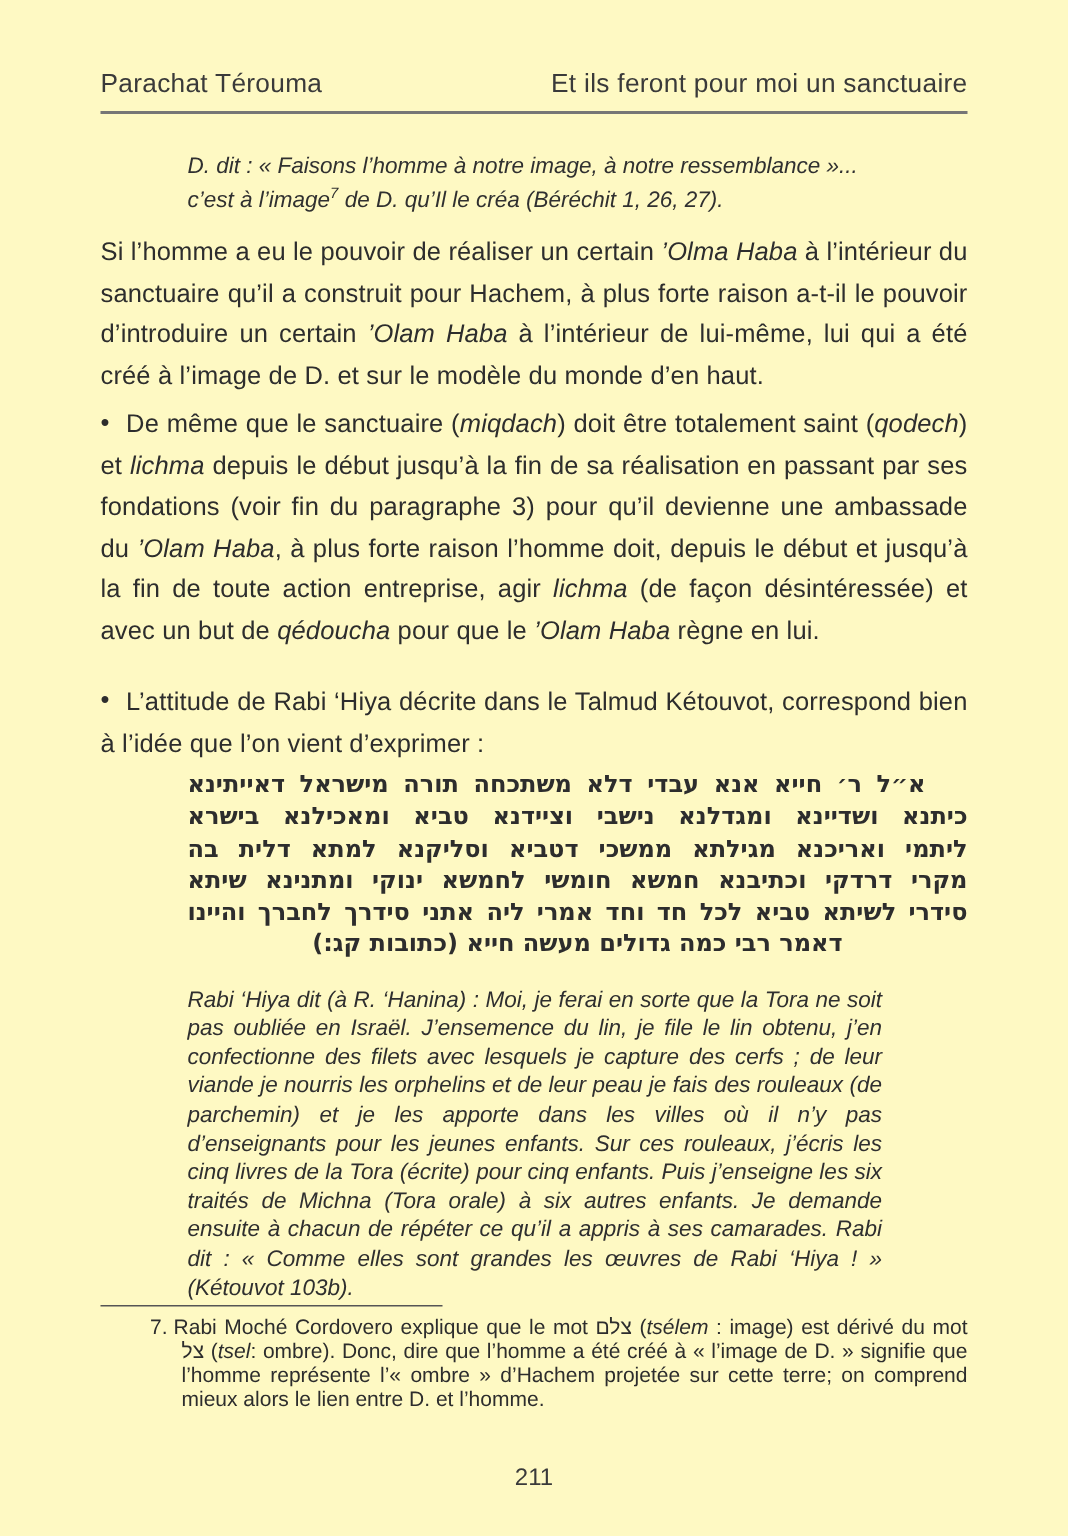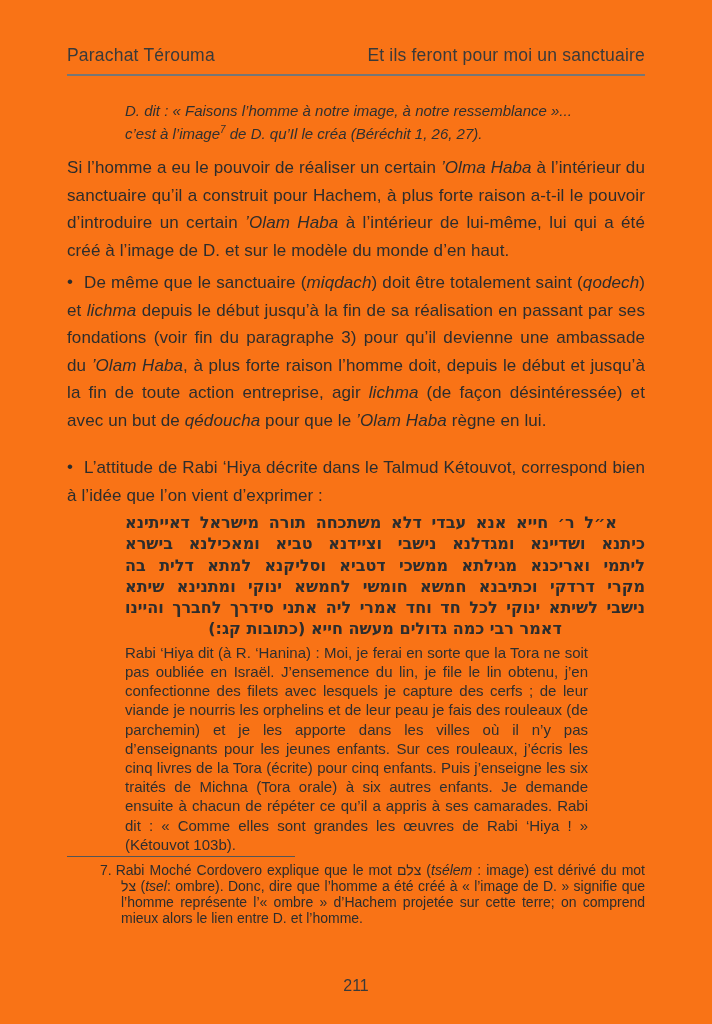--- a/index.html
+++ b/index.html
@@ -1,20 +1,20 @@
 <!DOCTYPE html>
 <html><head>
 <meta charset="utf-8">
 <style>
   * { margin:0; padding:0; box-sizing:border-box; }
   html,body { background:#e8e8e8; }
   body { font-family:"Liberation Sans", sans-serif; }
   .page {
     position:relative; width:712px; height:1024px; margin:0 auto;
-    background:#f97316; color:#2d2d2d; overflow:hidden;
+    background:#fef9c3; color:#2d2d2d; overflow:hidden;
     padding:45px 67px 0 67px;
   }
   .header {
     display:flex; justify-content:space-between; align-items:baseline;
     font-size:17.5px; letter-spacing:0.2px; color:#3a3a3a;
     padding-bottom:8px; border-bottom:2px solid #767676;
   }
   .epigraph {
     margin:23px 0 0 58px; font-style:italic; font-size:15px;
     line-height:23px; color:#303030;
@@ -31,21 +31,21 @@
   .bullet { display:inline-block; margin-right:11px; transform:translateY(-1px); }
   .hebrew {
     direction:rtl; margin:3px 0 0 58px;
     font-family:"DejaVu Sans", sans-serif; font-size:16px;
     line-height:21.3px; color:#2d2d2d;font-weight:bold;
   }
   .heb-line { text-align:justify; text-align-last:justify; }
   .heb-first { padding-right:28px; }
   .heb-last { text-align:center; text-align-last:center; }
   .translation {
-    margin:3px 0 0 58px; width:463px; 
+    margin:17px 0 0 58px; width:463px; font-style:italic;
     font-size:15px; line-height:19.2px; text-align:justify; color:#2f2f2f;
   }
   .footnote-rule {
     width:228px; height:0; border-top:1.5px solid #555; margin-top:2px;
   }
   .footnote {
     margin-top:5px; font-size:14px; line-height:16px; text-align:justify;
     padding-left:21px; text-indent:-21px; color:#2d2d2d;margin-left:33px;
   }
   .footnote .num { padding-right:4px; }
@@ -79,21 +79,21 @@
 
   <div class="para p3">
     <span class="bullet">•</span><span><span>L’attitude de Rabi ‘Hiya décrite dans le Talmud Kétouvot, correspond bien à l’idée que l’on vient d’exprimer :</span></span>
   </div>
 
   <div class="hebrew">
     <div class="heb-line heb-first">א״ל ר׳ חייא אנא עבדי דלא משתכחה תורה מישראל דאייתינא</div>
     <div class="heb-line">כיתנא ושדיינא ומגדלנא נישבי וציידנא טביא ומאכילנא בישרא</div>
     <div class="heb-line">ליתמי ואריכנא מגילתא ממשכי דטביא וסליקנא למתא דלית בה</div>
     <div class="heb-line">מקרי דרדקי וכתיבנא חמשא חומשי לחמשא ינוקי ומתנינא שיתא</div>
-    <div class="heb-line">נישבי לשיתא ינוקי לכל חד וחד אמרי ליה אתני סידרך לחברך והיינו</div>
+    <div class="heb-line">סידרי לשיתא טביא לכל חד וחד אמרי ליה אתני סידרך לחברך והיינו</div>
     <div class="heb-line heb-last">דאמר רבי כמה גדולים מעשה חייא  (כתובות קג:)</div>
   </div>
 
   <div class="translation">Rabi ‘Hiya dit (à R. ‘Hanina) : Moi, je ferai en sorte que la Tora ne soit pas oubliée en Israël. J’ensemence du lin, je file le lin obtenu, j’en confectionne des filets avec lesquels je capture des cerfs ; de leur viande je nourris les orphelins et de leur peau je fais des rouleaux (de parchemin) et je les apporte dans les villes où il n’y pas d’enseignants pour les jeunes enfants. Sur ces rouleaux, j’écris les cinq livres de la Tora (écrite) pour cinq enfants. Puis j’enseigne les six traités de Michna (Tora orale) à six autres enfants. Je demande ensuite à chacun de répéter ce qu’il a appris à ses camarades. Rabi dit : « Comme elles sont grandes les œuvres de Rabi ‘Hiya ! » (Kétouvot 103b).</div>
 
   <div class="footnote-rule"></div>
 
   <div class="footnote">
     <span class="num">7.</span><span><span>Rabi Moché Cordovero explique que le mot </span><span>צלם</span><span> (</span><span class="it">tsélem</span><span> : image) est dérivé du mot </span><span>צל</span><span> (</span><span class="it">tsel</span><span>: ombre). Donc, dire que l’homme a été créé à « l’image de D. » signifie que l’homme représente l’« ombre » d’Hachem projetée sur cette terre; on comprend mieux alors le lien entre D. et l’homme.</span></span>
   </div>

